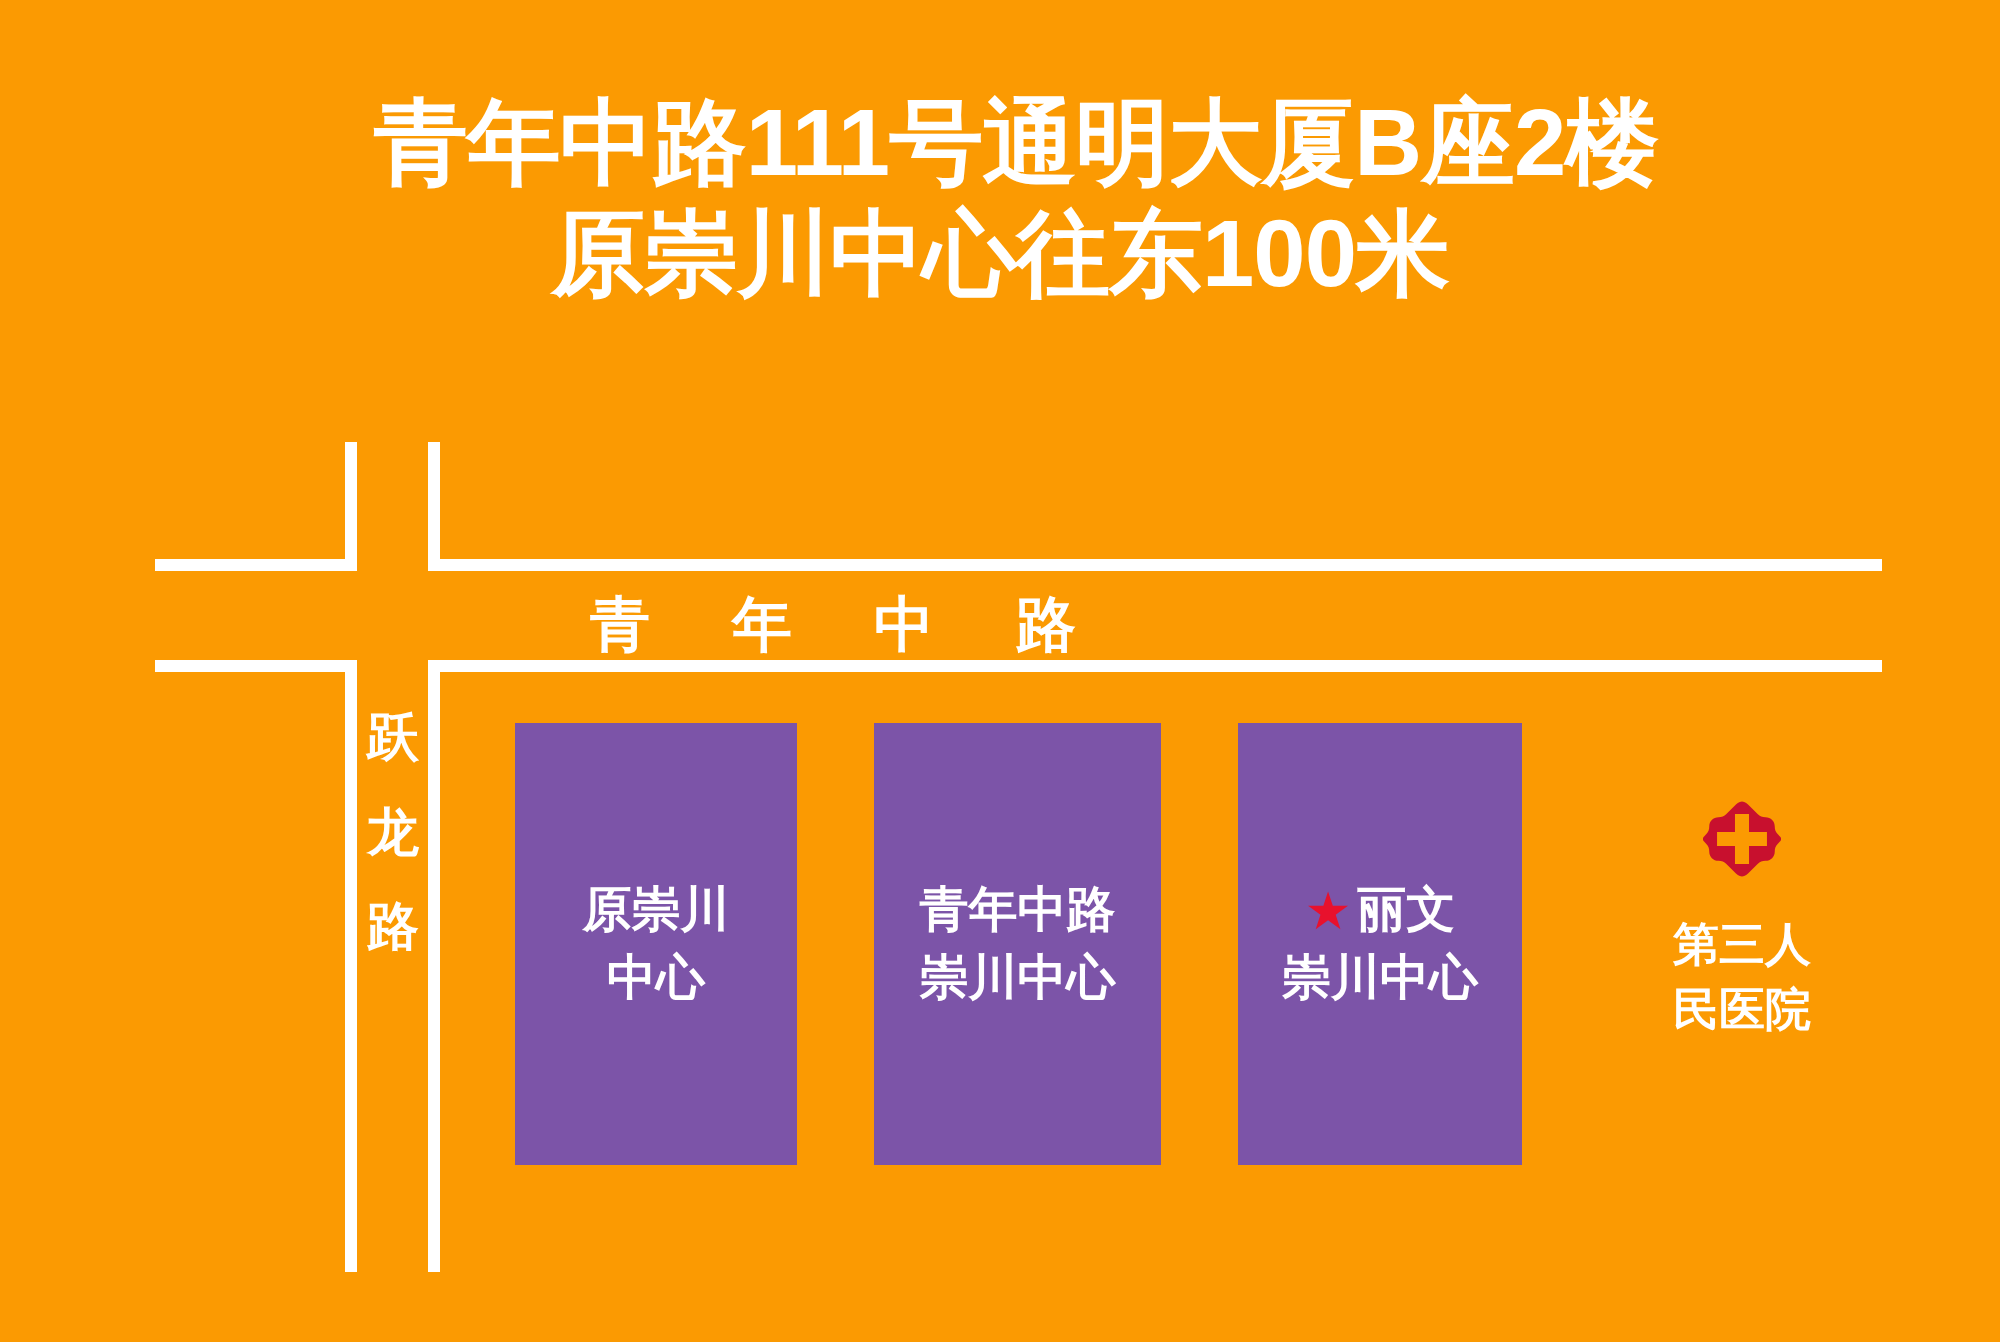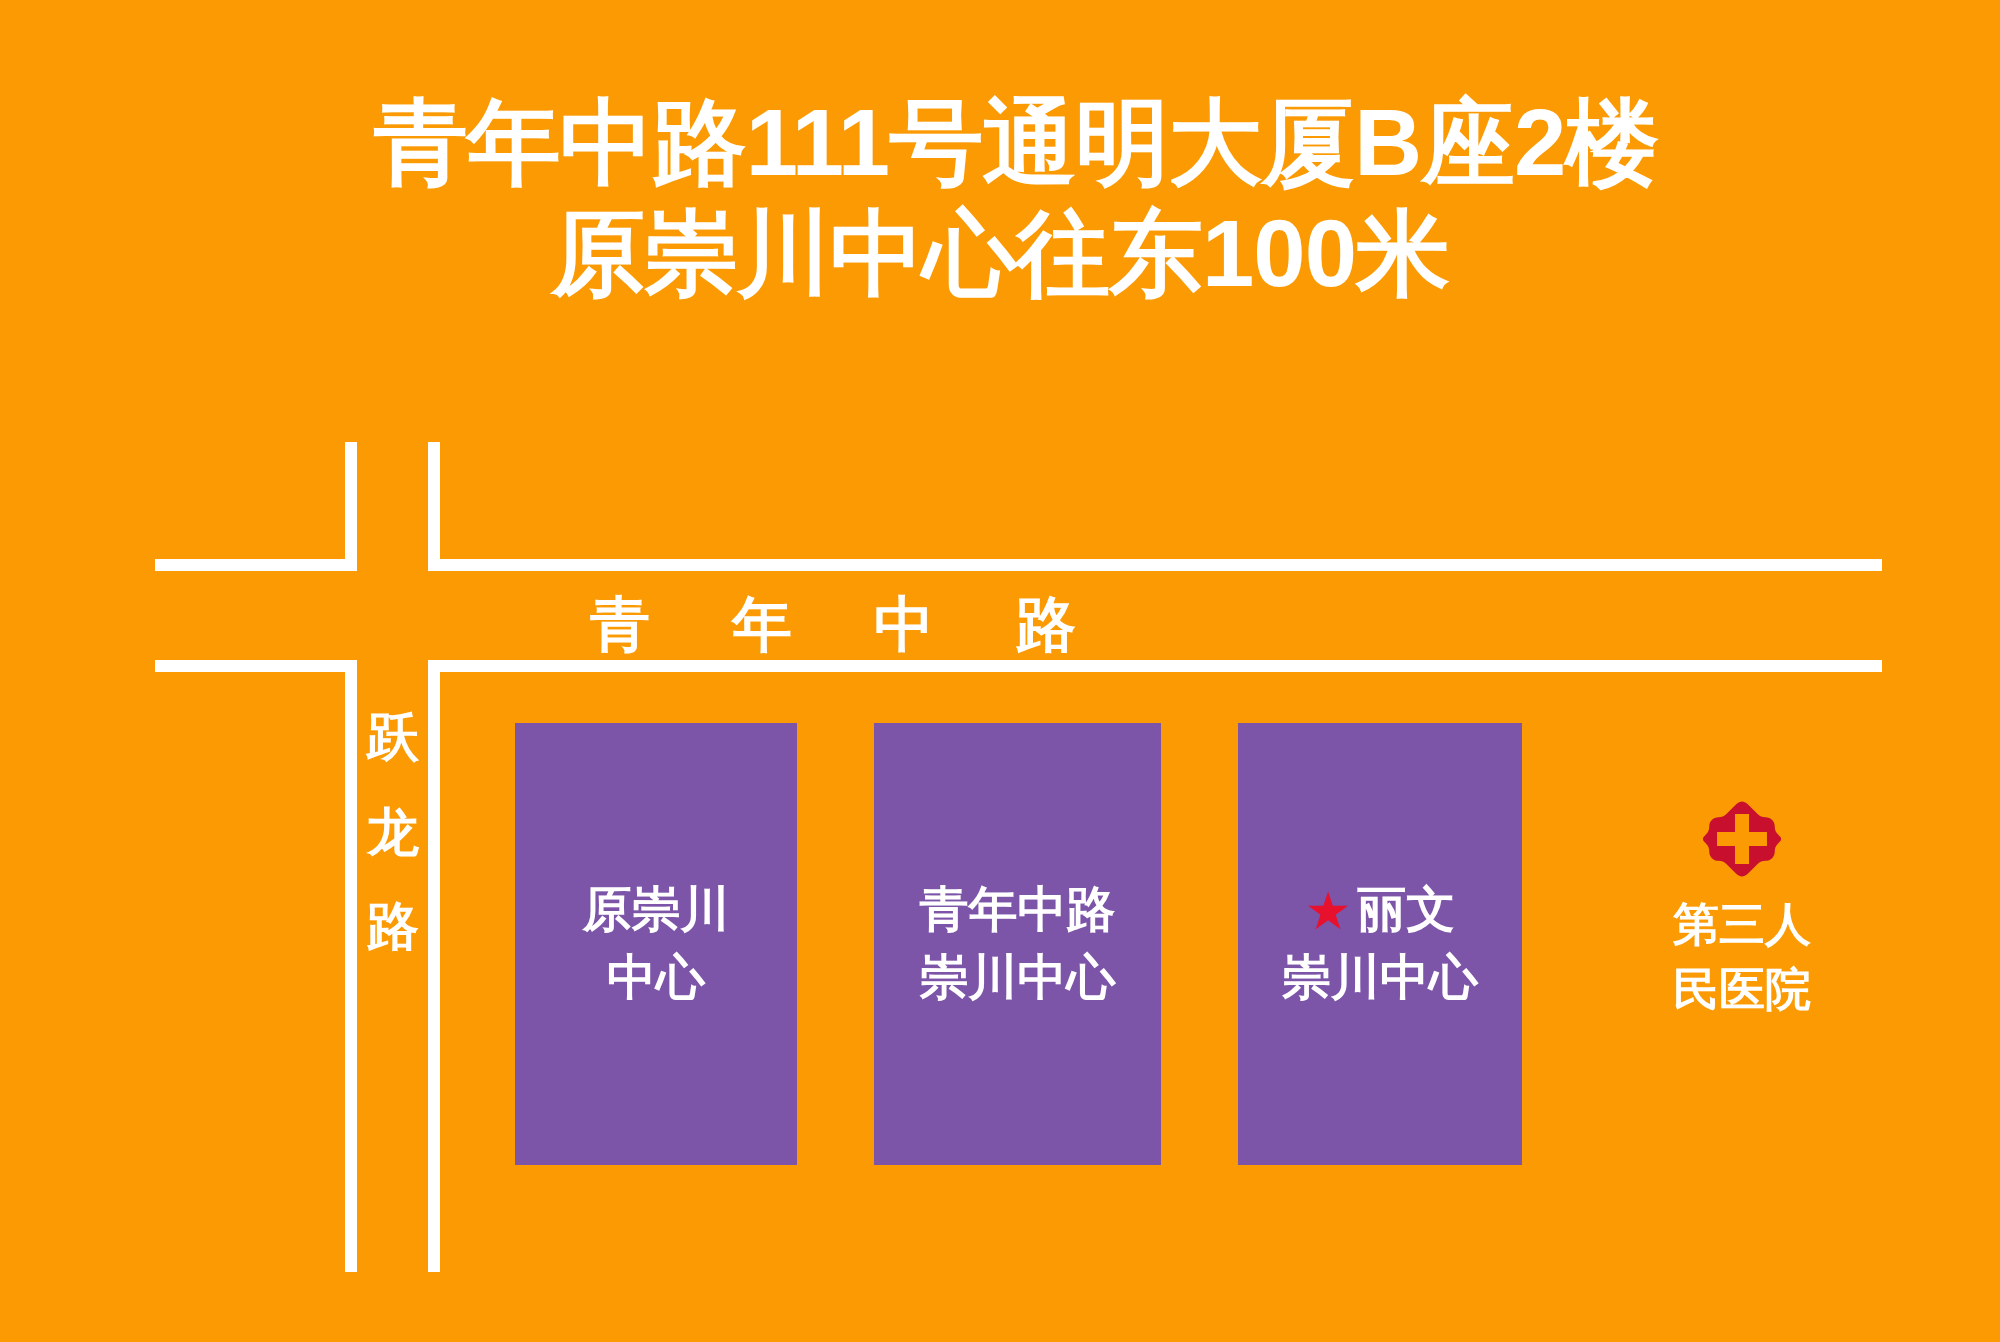--- a/index.html
+++ b/index.html
@@ -173,21 +173,21 @@
     display: flex;
     flex-direction: column;
     align-items: center;
   }
   .hospital-icon {
     width: 78px;
     height: 78px;
     display: block;
   }
   .hospital-label {
-    margin-top: 14px;
+    margin-top: 34px;
     text-align: center;
     color: #FFFFFF;
     font-weight: 700;
     font-size: 46px;
     line-height: 1.42;
     white-space: pre-line;
   }
 </style>
 </head>
 <body>

